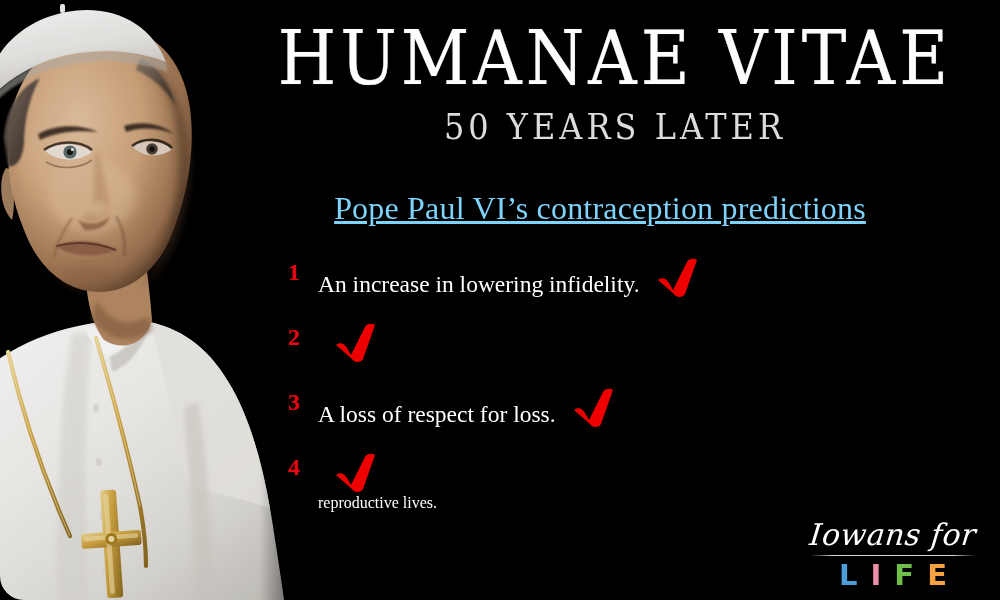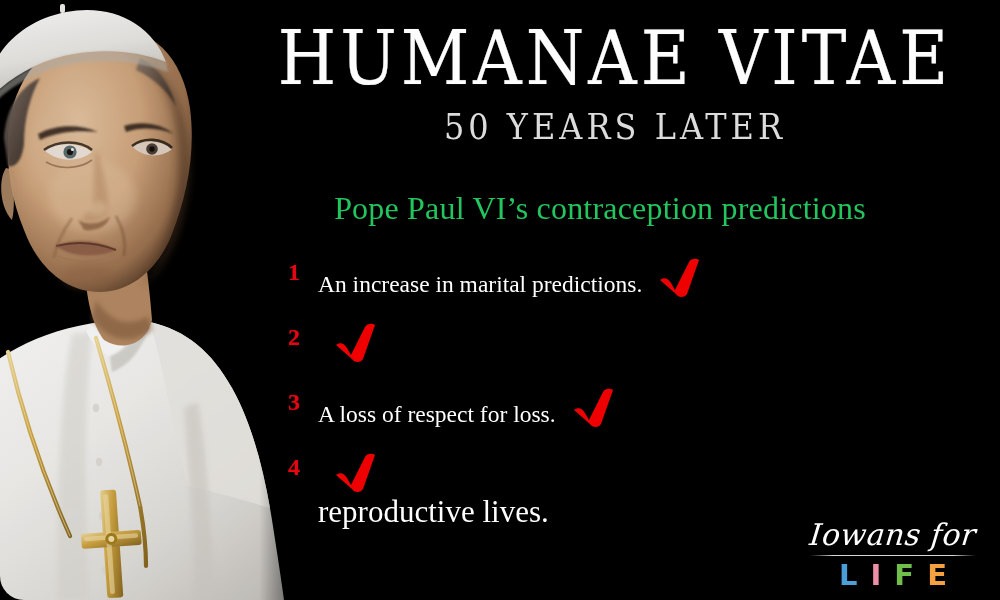--- a/index.html
+++ b/index.html
@@ -103,21 +103,21 @@
   .txt {
     font-family:"Liberation Serif", serif;
     font-size:23.5px;
     line-height:1.2;
     color:#ffffff;
     display:inline;
   }
   .txt2 {
     display:block;
     font-family:"Liberation Serif", serif;
-    font-size:31px;
+    font-size:16px;
     line-height:1.25;
     color:#ffffff;
   }
   .check {
     display:inline-block;
     vertical-align:-6px;
     margin-left:14px;
     width:46px; height:40px;
   }
   .check svg { display:block; }
@@ -331,28 +331,28 @@
 
       <rect x="0" y="0" width="320" height="600" fill="#000" opacity="0.06"></rect>
     </svg>
   </div>
 
   <div id="title-block">
     <div id="main-title" style="color: rgb(253, 253, 253);">HUMANAE VITAE</div>
     <div id="subtitle">50 YEARS LATER</div>
   </div>
 
-  <div id="headline" style="color: #22c55e;">Pope Paul VI’s  contraception predictions</div>
+  <div id="headline" style="color: #7dd3fc; text-decoration: underline;">Pope Paul VI’s  contraception predictions</div>
 
   <div id="list">
 
     <div class="row">
       <div class="num" style="color: rgb(227, 6, 19);">1</div>
       <div class="body">
-        <span class="txt">An increase in marital predictions.</span><span class="check"><svg width="46" height="40" viewBox="0 0 46 40">
+        <span class="txt">An increase in lowering infidelity.</span><span class="check"><svg width="46" height="40" viewBox="0 0 46 40">
               <path d="M4 22 C8 19, 12 20, 15 25 L19 32 L33 4 C35 0.5, 40 0, 43 2 L31 36 C29 40, 22 40, 20 36 Z" fill="#ee0000"></path>
             </svg></span>
       </div>
     </div>
 
     <div class="row">
       <div class="num" style="color: rgb(227, 6, 19);">2</div>
       <div class="body">
         <span class="check"><svg width="46" height="40" viewBox="0 0 46 40">
               <path d="M4 22 C8 19, 12 20, 15 25 L19 32 L33 4 C35 0.5, 40 0, 43 2 L31 36 C29 40, 22 40, 20 36 Z" fill="#ee0000"></path>

